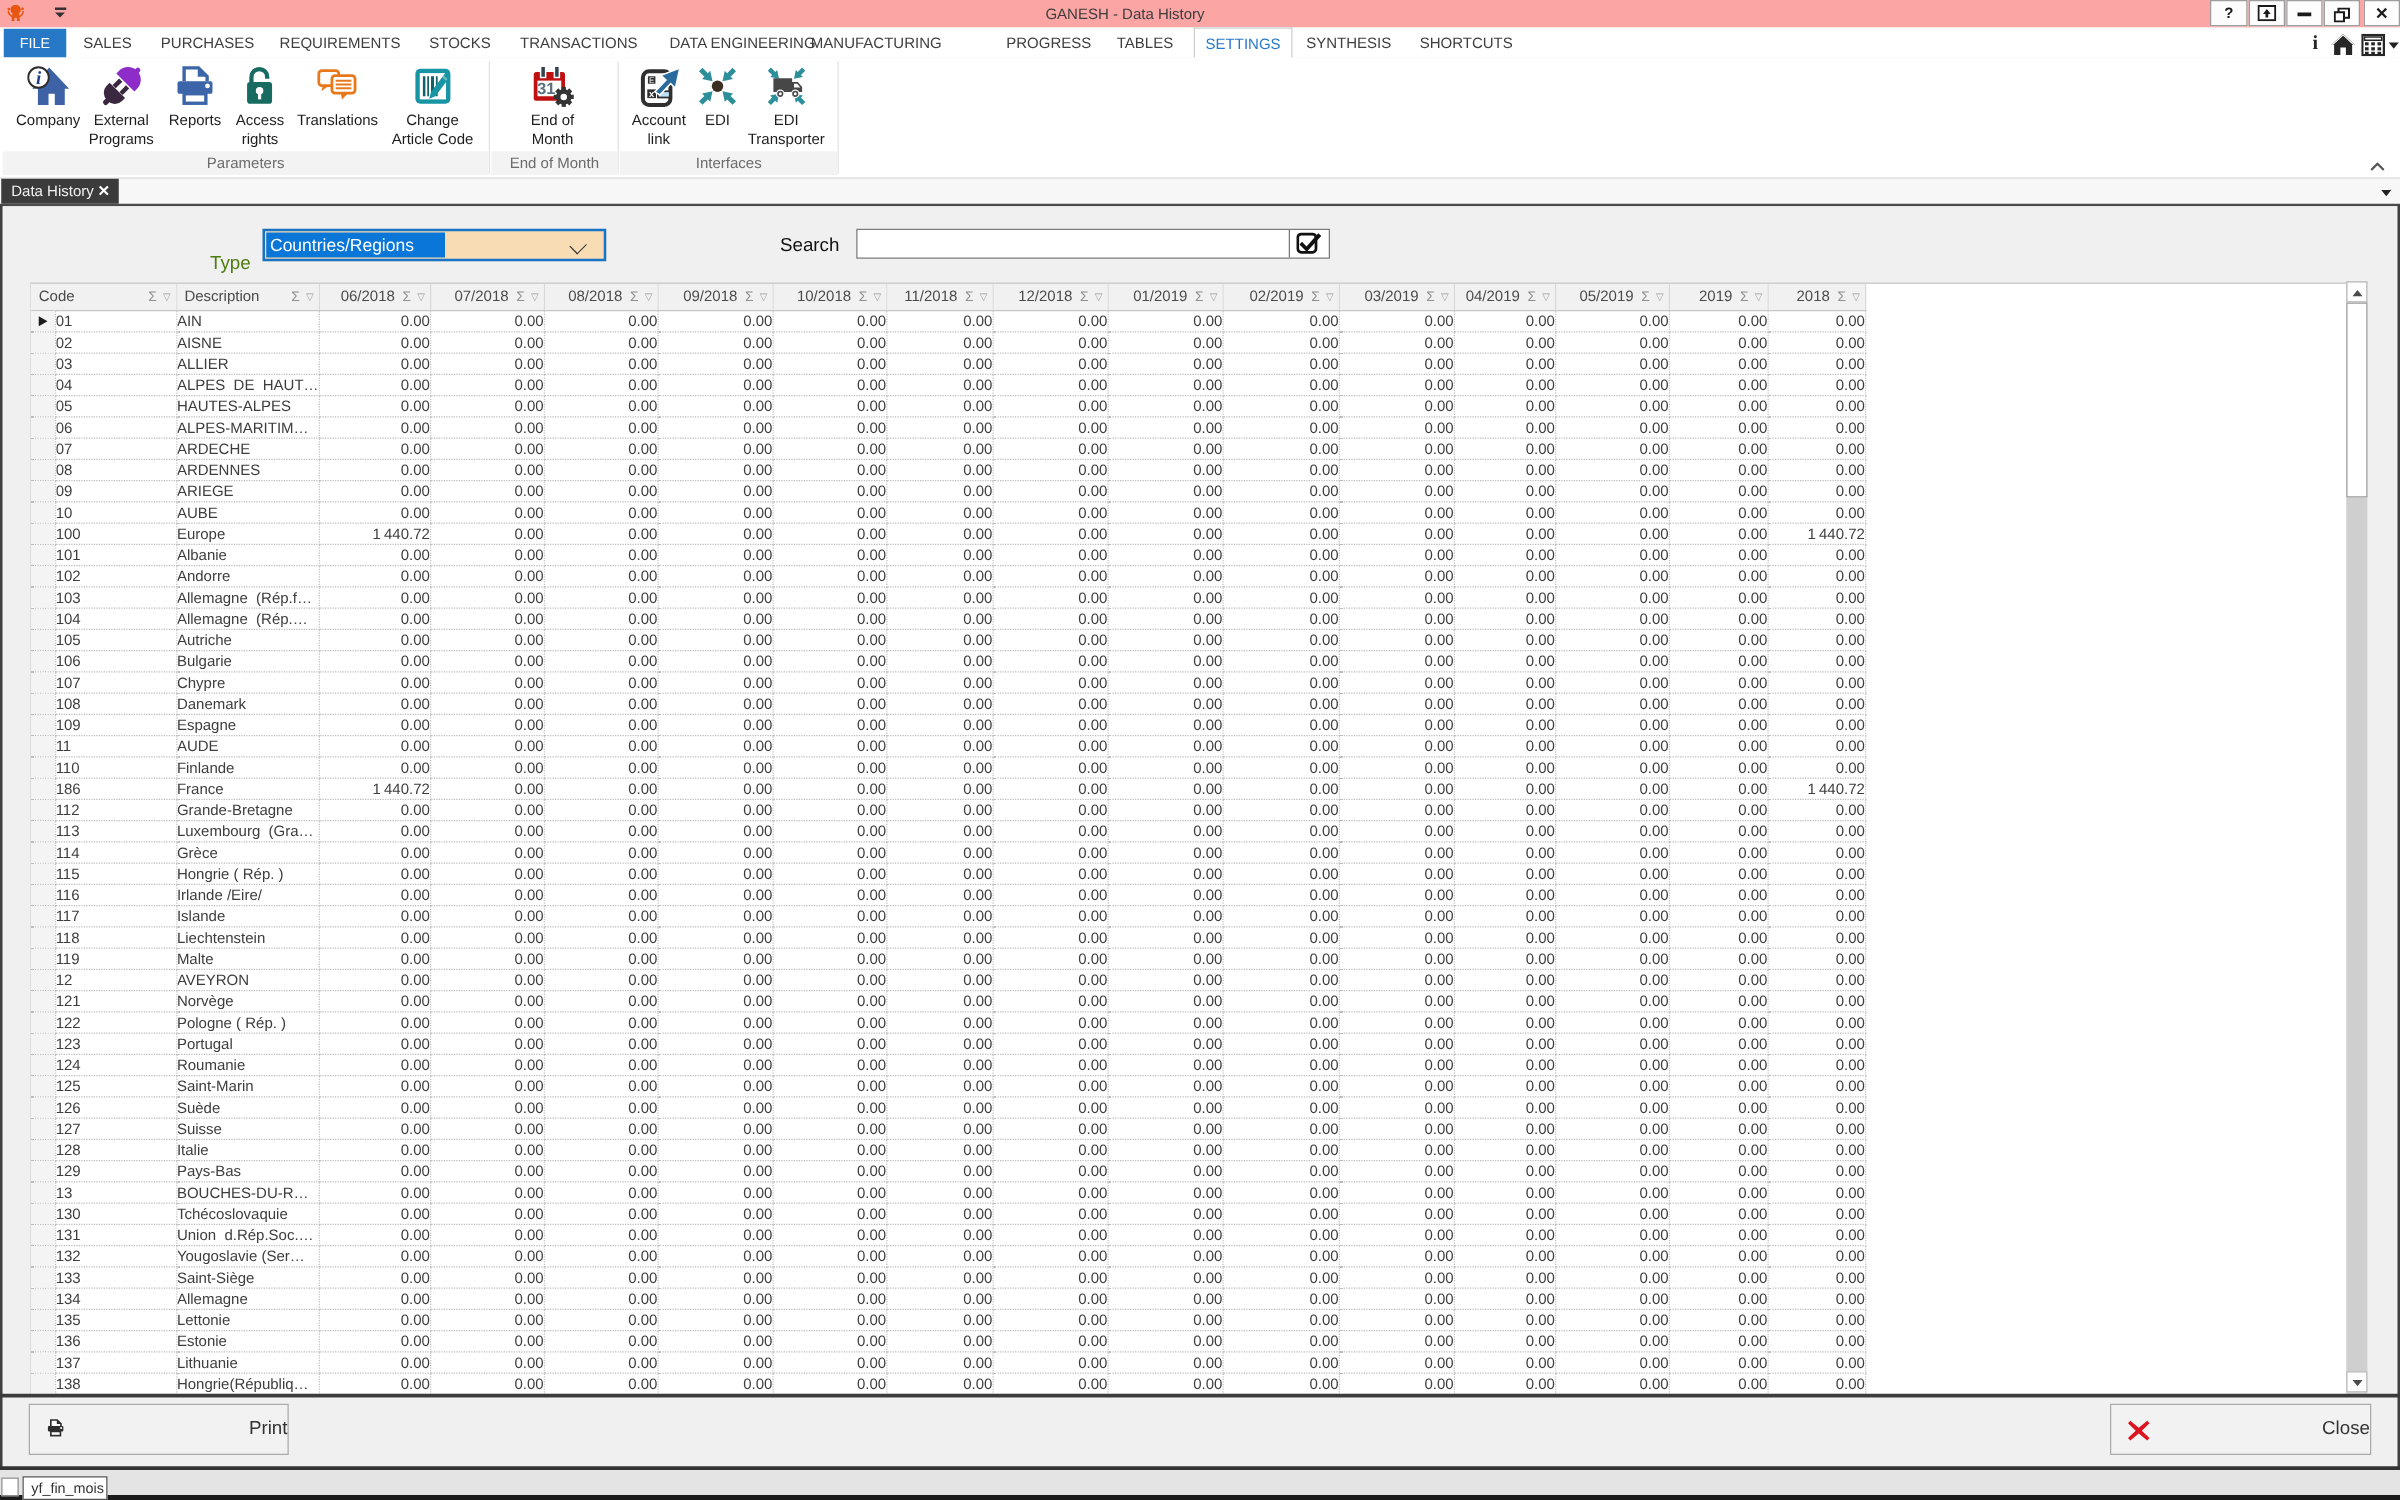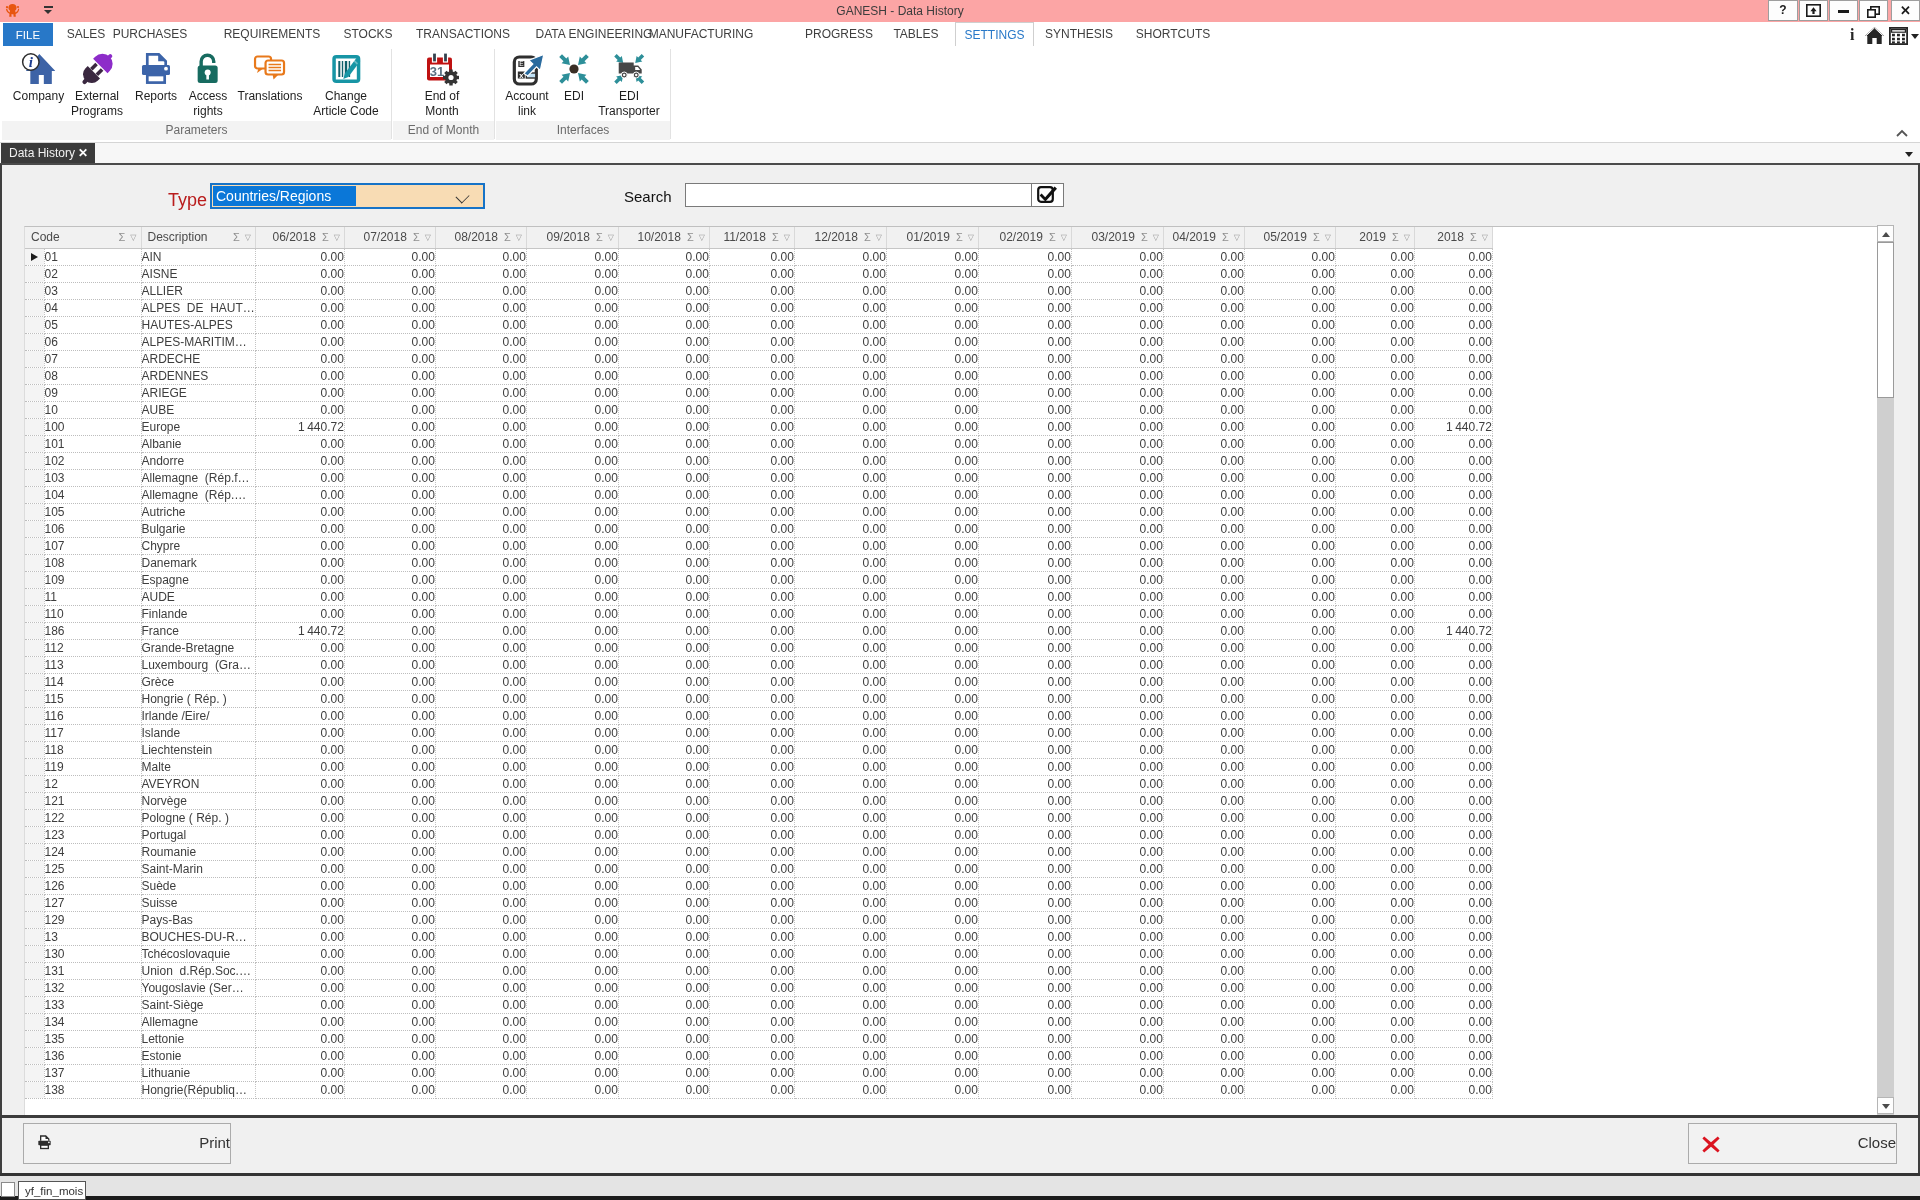--- a/index.html
+++ b/index.html
@@ -31,21 +31,21 @@
 #doctab { position:absolute; left:1px; top:0; width:94px; height:20px; background:#3b3b3b; color:#f2f2f2; font-size:12px; line-height:20px; padding-left:8px; }
 #doctab .x { position:absolute; right:7px; top:0px; font-weight:bold; font-size:12px; color:#fff; }
 #stripline { position:absolute; left:0; top:163px; width:1920px; height:2px; background:#4b4b4b; }
 #stripdd { position:absolute; left:1905px; top:152px; width:0; height:0; border-left:4.5px solid transparent; border-right:4.5px solid transparent; border-top:5.5px solid #222; }
 
 
 #content { position:absolute; left:0; top:165px; width:1920px; height:1008px; background:#f0f0f0; }
 #ledge { position:absolute; left:0; top:164px; width:2px; height:1012px; background:#3f3f3f; }
 #redge { position:absolute; left:1918px; top:164px; width:2px; height:1012px; background:#3f3f3f; }
 
-#typelbl { position:absolute; left:168px; top:190px; font-size:18px; color:#b91c1c; }
+#typelbl { position:absolute; left:168px; top:202px; font-size:15px; color:#4d7c0f; }
 #combo { position:absolute; left:210px; top:183px; width:275px; height:26px; background:#f8dcb4; border:2px solid #1673c7; }
 #combosel { position:absolute; left:1px; top:1px; width:143px; height:20px; background:#0a77d8; color:#fff; font-size:14px; line-height:20px; padding:0 0 0 3px; }
 #combochev { position:absolute; left:245px; top:6px; width:11px; height:11px; border-left:1.7px solid #333; border-bottom:1.7px solid #333; transform:rotate(-45deg) scale(1,0.8); }
 #searchlbl { position:absolute; left:624px; top:188px; font-size:15px; color:#111; }
 #searchbox { position:absolute; left:685px; top:183px; width:379px; height:24px; background:#fff; border:1px solid #7a7a7a; }
 #searchdiv { position:absolute; left:345px; top:0; width:1px; height:22px; background:#7a7a7a; }
 #searchchk { position:absolute; left:351px; top:0px; }
 
 
 #gridwrap { position:absolute; left:24px; top:226px; width:1870px; height:892px; background:#fff; border-top:1px solid #c0c0c0; border-left:1px solid #dcdcdc; }
@@ -104,21 +104,21 @@
     </div>
   <div class="winbtn" style="left:1859px;width:29px;padding-top:4px;"><svg width="13" height="12" viewBox="0 0 13 12">
 <rect x="3.8" y="0.8" width="8.4" height="7.4" fill="none" stroke="#1a1a1a" stroke-width="1.6"></rect>
 <rect x="0.8" y="3.8" width="7.4" height="7.4" fill="#fff" stroke="#1a1a1a" stroke-width="1.6"></rect>
       </svg></div>
   <div class="winbtn" style="left:1891px;width:29px;font-size:13px;">✕</div>
 </div>
 
 <div id="rtabs">
     <div class="rtab" style="left:-14px">SALES</div>
-    <div class="rtab" style="left:50px">PURCHASES</div>
+    <div class="rtab" style="left:66px">PURCHASES</div>
     <div class="rtab" style="left:172px">REQUIREMENTS</div>
     <div class="rtab" style="left:268px">STOCKS</div>
     <div class="rtab" style="left:363px">TRANSACTIONS</div>
     <div class="rtab" style="left:494px">DATA ENGINEERING</div>
     <div class="rtab" style="left:601px">MANUFACTURING</div>
     <div class="rtab" style="left:739px">PROGRESS</div>
     <div class="rtab" style="left:816px">TABLES</div>
     <div class="rtab" style="left:979px">SYNTHESIS</div>
     <div class="rtab" style="left:1073px">SHORTCUTS</div>
   <div id="filetab">FILE</div>
@@ -1136,20 +1136,39 @@
           <td class="nm">0.00</td>
           <td class="nm">0.00</td>
           <td class="nm">0.00</td>
           <td class="nm">0.00</td>
           <td class="nm">0.00</td>
           <td class="nm">0.00</td>
           <td class="nm">0.00</td>
         </tr>
         <tr>
           <td class="ind"></td>
+          <td class="cd">128</td>
+          <td class="ds">Italie</td>
+          <td class="nm">0.00</td>
+          <td class="nm">0.00</td>
+          <td class="nm">0.00</td>
+          <td class="nm">0.00</td>
+          <td class="nm">0.00</td>
+          <td class="nm">0.00</td>
+          <td class="nm">0.00</td>
+          <td class="nm">0.00</td>
+          <td class="nm">0.00</td>
+          <td class="nm">0.00</td>
+          <td class="nm">0.00</td>
+          <td class="nm">0.00</td>
+          <td class="nm">0.00</td>
+          <td class="nm">0.00</td>
+        </tr>
+        <tr>
+          <td class="ind"></td>
           <td class="cd">129</td>
           <td class="ds">Pays-Bas</td>
           <td class="nm">0.00</td>
           <td class="nm">0.00</td>
           <td class="nm">0.00</td>
           <td class="nm">0.00</td>
           <td class="nm">0.00</td>
           <td class="nm">0.00</td>
           <td class="nm">0.00</td>
           <td class="nm">0.00</td>

